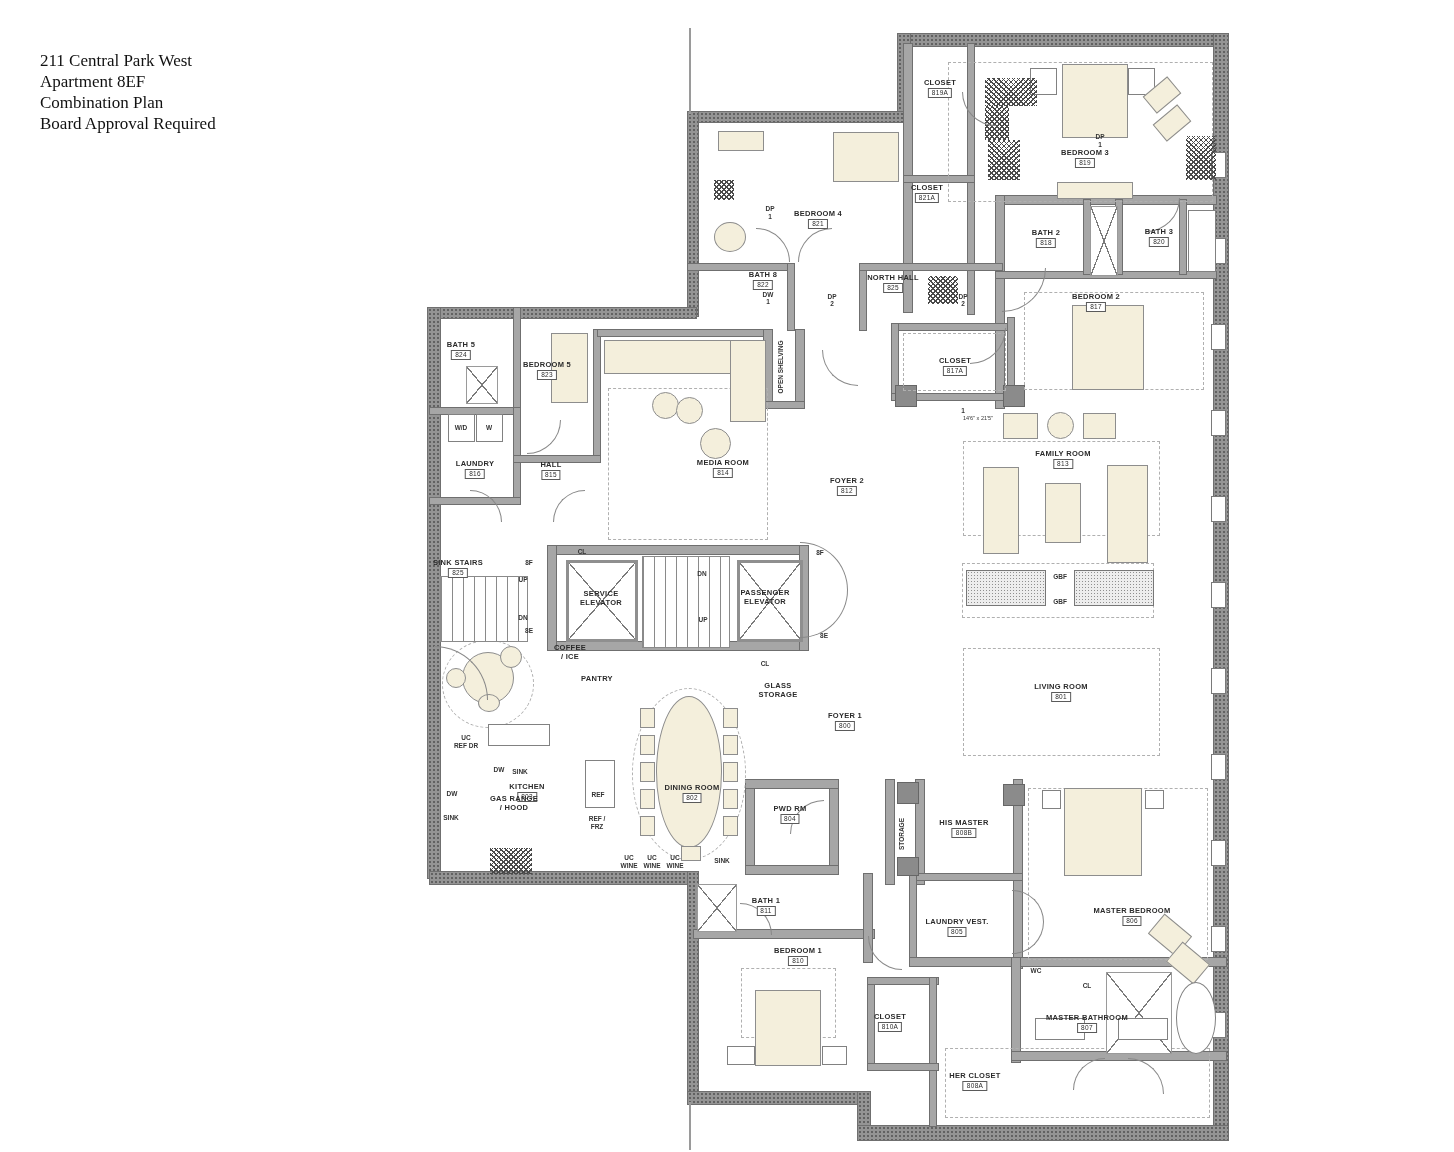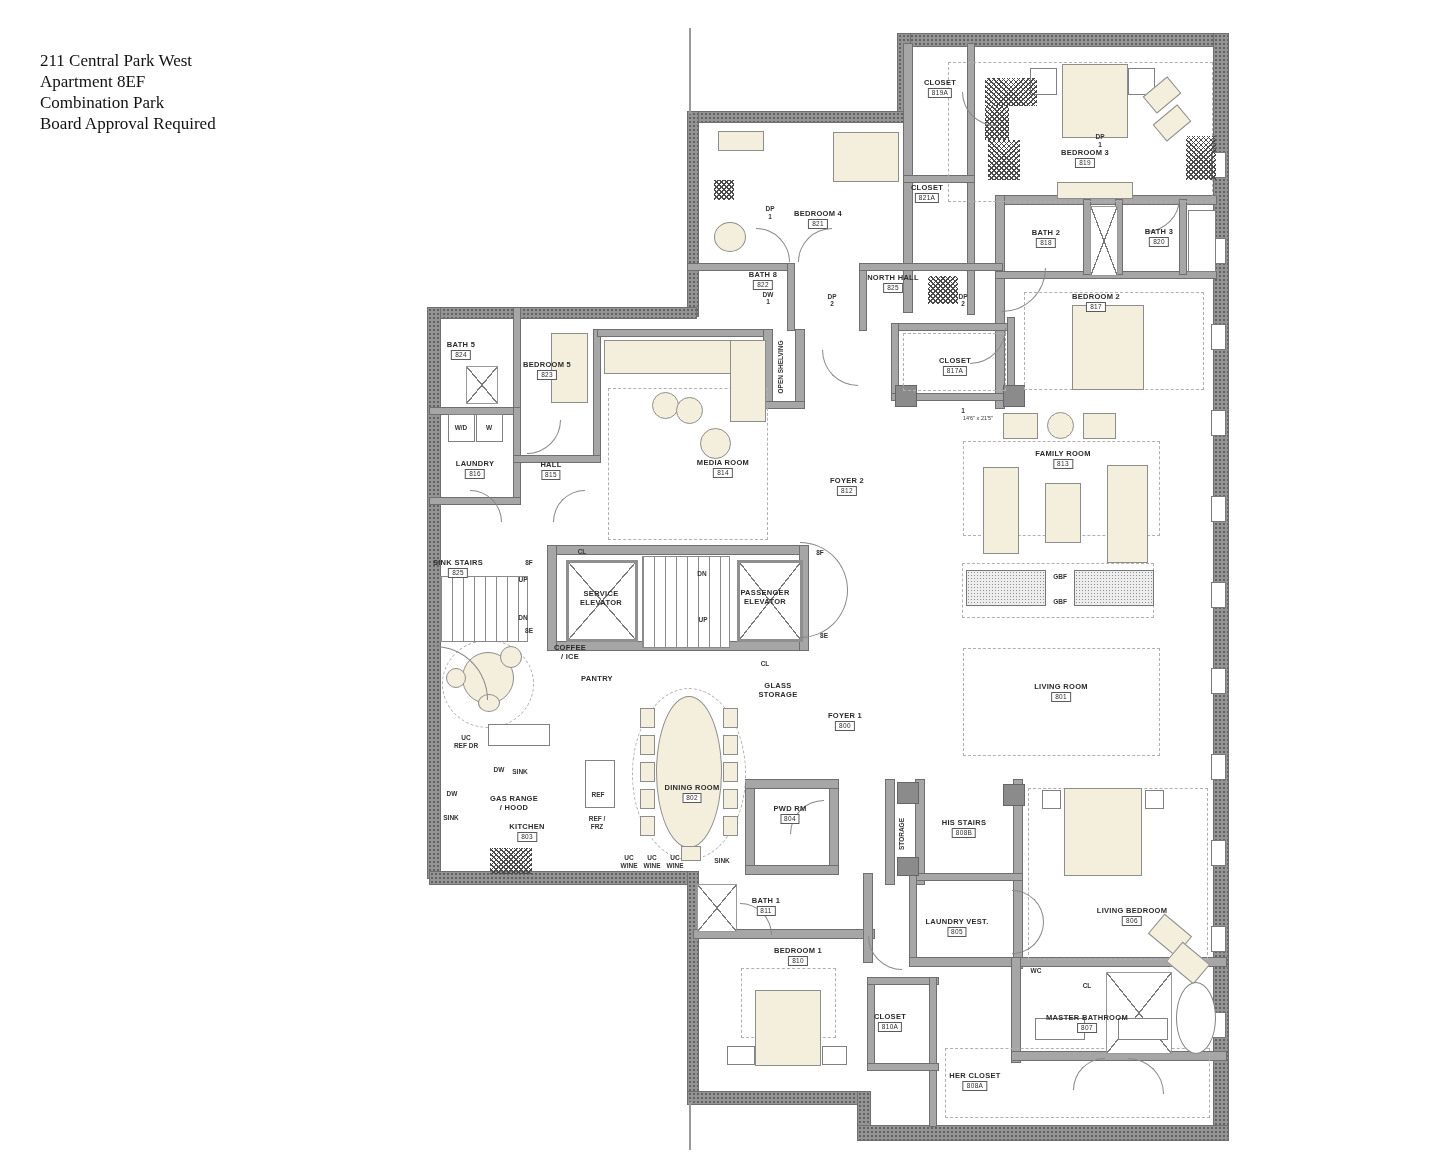--- a/index.html
+++ b/index.html
@@ -50,21 +50,21 @@
        font-weight:bold;font-size:6.5px;color:#333;white-space:nowrap;line-height:7.5px;}
   .ann.small{font-size:5.5px;font-weight:normal;}
   .ann.v{writing-mode:vertical-rl;transform:translate(-50%,-50%) rotate(180deg);}
 </style>
 </head>
 <body>
 
 <div class="title">
   <div>211 Central Park West</div>
   <div>Apartment 8EF</div>
-  <div>Combination Park</div>
+  <div>Combination Plan</div>
   <div>Board Approval Required</div>
 </div>
 
 <div id="plan">
     <div class="wall outer" style="left: 898px; top: 34px; width: 330px; height: 12px;"></div>
     <div class="wall outer" style="left: 1214px; top: 34px; width: 14px; height: 1106px;"></div>
     <div class="wall outer" style="left: 898px; top: 34px; width: 12px; height: 86px;"></div>
     <div class="wall outer" style="left: 688px; top: 112px; width: 220px; height: 10px;"></div>
     <div class="wall outer" style="left: 688px; top: 112px; width: 10px; height: 204px;"></div>
     <div class="wall outer" style="left: 430px; top: 308px; width: 266px; height: 10px;"></div>
@@ -269,31 +269,31 @@
     </div>
     <div class="room" style="left: 570px; top: 652px;">
       <div>COFFEE<br>/ ICE</div>
     </div>
     <div class="room" style="left: 597px; top: 678px;">
       <div>PANTRY</div>
     </div>
     <div class="room" style="left: 778px; top: 690px;">
       <div>GLASS<br>STORAGE</div>
     </div>
-    <div class="room" style="left: 527px; top: 832px;"><div>KITCHEN</div><div class="num">803</div></div>
+    <div class="room" style="left: 527px; top: 792px;"><div>KITCHEN</div><div class="num">803</div></div>
     <div class="room" style="left: 514px; top: 803px;">
       <div>GAS RANGE<br>/ HOOD</div>
     </div>
     <div class="room" style="left: 692px; top: 793px;"><div>DINING ROOM</div><div class="num">802</div></div>
     <div class="room" style="left: 845px; top: 721px;"><div>FOYER 1</div><div class="num">800</div></div>
     <div class="room" style="left: 1061px; top: 692px;"><div>LIVING ROOM</div><div class="num">801</div></div>
     <div class="room" style="left: 790px; top: 814px;"><div>PWD RM</div><div class="num">804</div></div>
-    <div class="room" style="left: 964px; top: 828px;"><div>HIS STAIRS</div><div class="num">808B</div></div>
+    <div class="room" style="left: 964px; top: 828px;"><div>HIS MASTER</div><div class="num">808B</div></div>
     <div class="room" style="left: 957px; top: 927px;"><div>LAUNDRY VEST.</div><div class="num">805</div></div>
-    <div class="room" style="left: 1132px; top: 916px;"><div>LIVING BEDROOM</div><div class="num">806</div></div>
+    <div class="room" style="left: 1132px; top: 916px;"><div>MASTER BEDROOM</div><div class="num">806</div></div>
     <div class="room" style="left: 766px; top: 906px;"><div>BATH 1</div><div class="num">811</div></div>
     <div class="room" style="left: 798px; top: 956px;"><div>BEDROOM 1</div><div class="num">810</div></div>
     <div class="room" style="left: 890px; top: 1022px;"><div>CLOSET</div><div class="num">810A</div></div>
     <div class="room" style="left: 1087px; top: 1023px;"><div>MASTER BATHROOM</div><div class="num">807</div></div>
     <div class="room" style="left: 975px; top: 1081px;"><div>HER CLOSET</div><div class="num">808A</div></div>
     <div class="ann" style="left: 770px; top: 209px;">DP</div>
     <div class="ann" style="left: 770px; top: 217px;">1</div>
     <div class="ann" style="left: 1100px; top: 137px;">DP</div>
     <div class="ann" style="left: 1100px; top: 145px;">1</div>
     <div class="ann" style="left: 768px; top: 295px;">DW</div>

